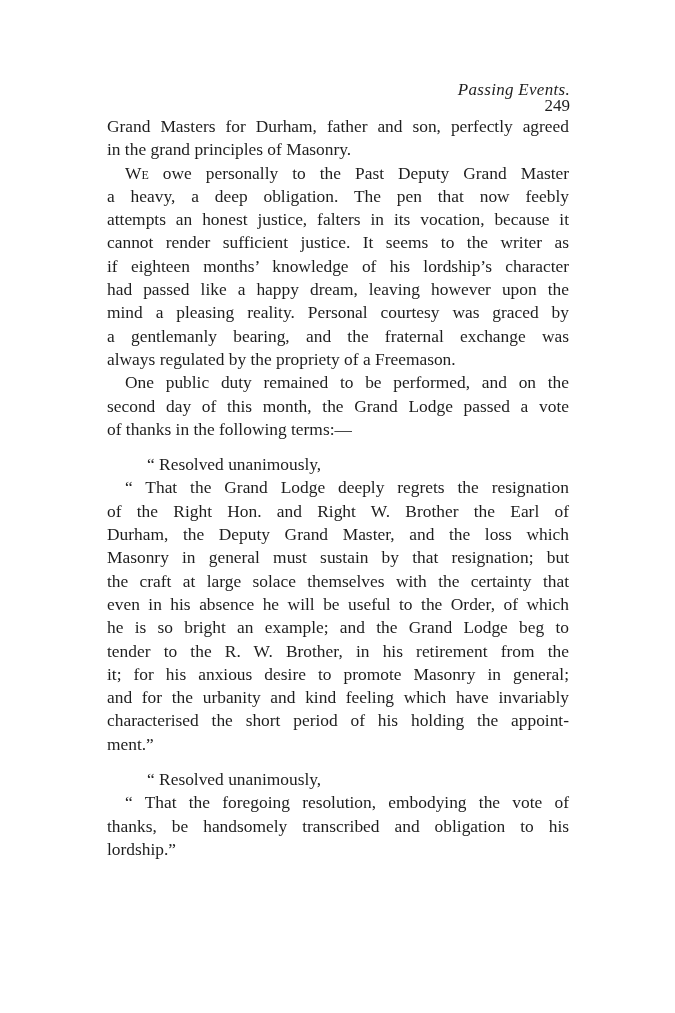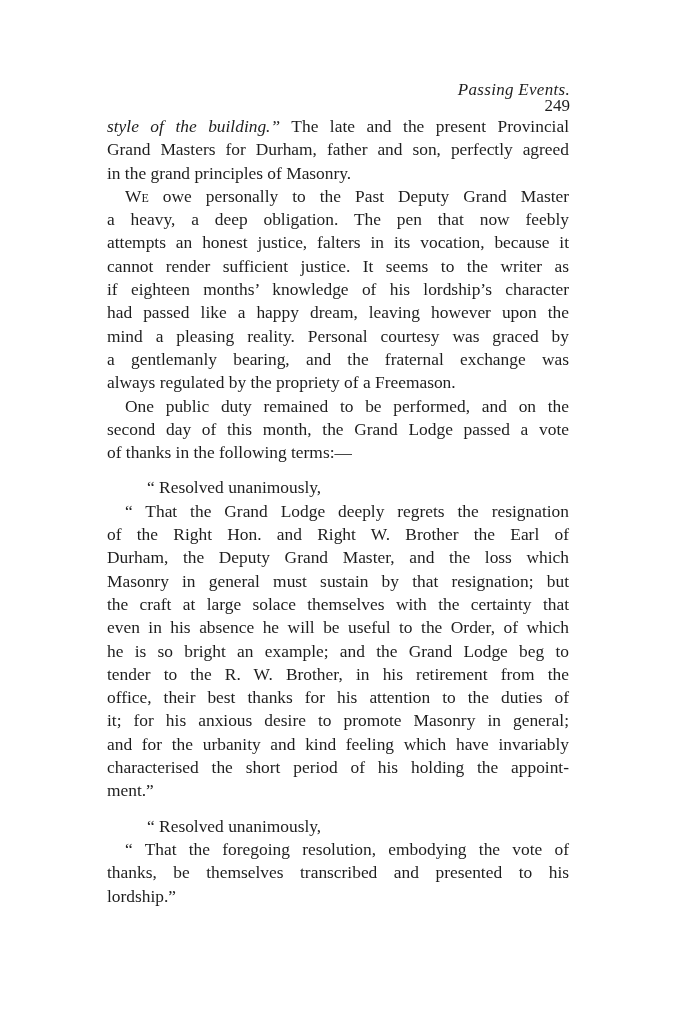--- a/index.html
+++ b/index.html
@@ -23,21 +23,20 @@
 <body>
 
 <div class="header">
   <span class="running-title">Passing Events.</span>
   <span class="page-number">249</span>
 </div>
 
 <div class="body">
 
   <div>
-    <span class="line"><em>style of the building.”</em><span>  The late and the present Provincial</span></span>
     <span class="line">Grand Masters for Durham, father and son, perfectly agreed</span>
     <span class="line last">in the grand principles of Masonry.</span>
   </div>
 
   <div>
     <span class="line indent"><span class="sc">We</span><span> owe personally to the Past Deputy Grand Master</span></span>
     <span class="line">a heavy, a deep obligation.  The pen that now feebly</span>
     <span class="line">attempts an honest justice, falters in its vocation, because it</span>
     <span class="line">cannot render sufficient justice.  It seems to the writer as</span>
     <span class="line">if eighteen months’ knowledge of his lordship’s character</span>
@@ -60,30 +59,29 @@
 
   <div>
     <span class="line indent">“ That the Grand Lodge deeply regrets the resignation</span>
     <span class="line">of the Right Hon. and Right W. Brother the Earl of</span>
     <span class="line">Durham, the Deputy Grand Master, and the loss which</span>
     <span class="line">Masonry in general must sustain by that resignation; but</span>
     <span class="line">the craft at large solace themselves with the certainty that</span>
     <span class="line">even in his absence he will be useful to the Order, of which</span>
     <span class="line">he is so bright an example; and the Grand Lodge beg to</span>
     <span class="line">tender to the R. W. Brother, in his retirement from the</span>
-    <span class="line">office, their best thanks for his attention to the duties of</span>
     <span class="line">it; for his anxious desire to promote Masonry in general;</span>
     <span class="line">and for the urbanity and kind feeling which have invariably</span>
     <span class="line">characterised the short period of his holding the appoint-</span>
     <span class="line last">ment.”</span>
   </div>
   <div class="gap"></div>
 
   <div>
     <span class="line last indent2">“ Resolved unanimously,</span>
   </div>
 
   <div>
     <span class="line indent">“ That the foregoing resolution, embodying the vote of</span>
-    <span class="line">thanks, be themselves transcribed and presented to his</span>
+    <span class="line">thanks, be handsomely transcribed and obligation to his</span>
     <span class="line last">lordship.”</span>
   </div>
 </div>
 
 </body></html>

